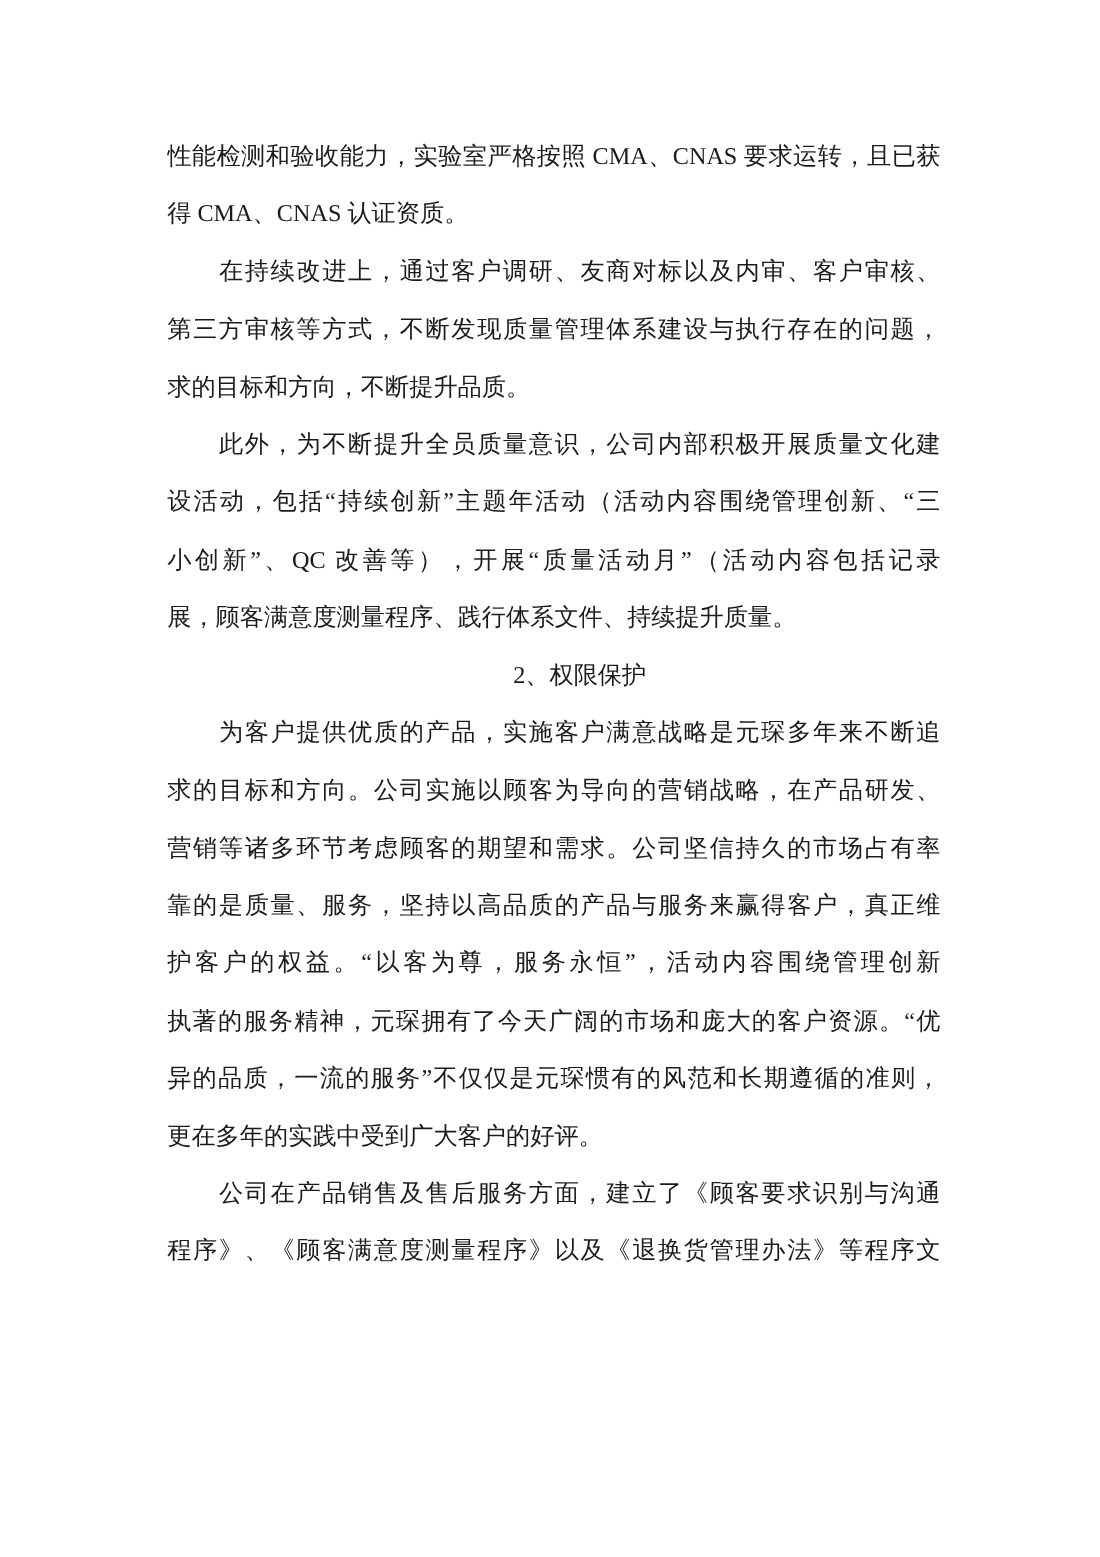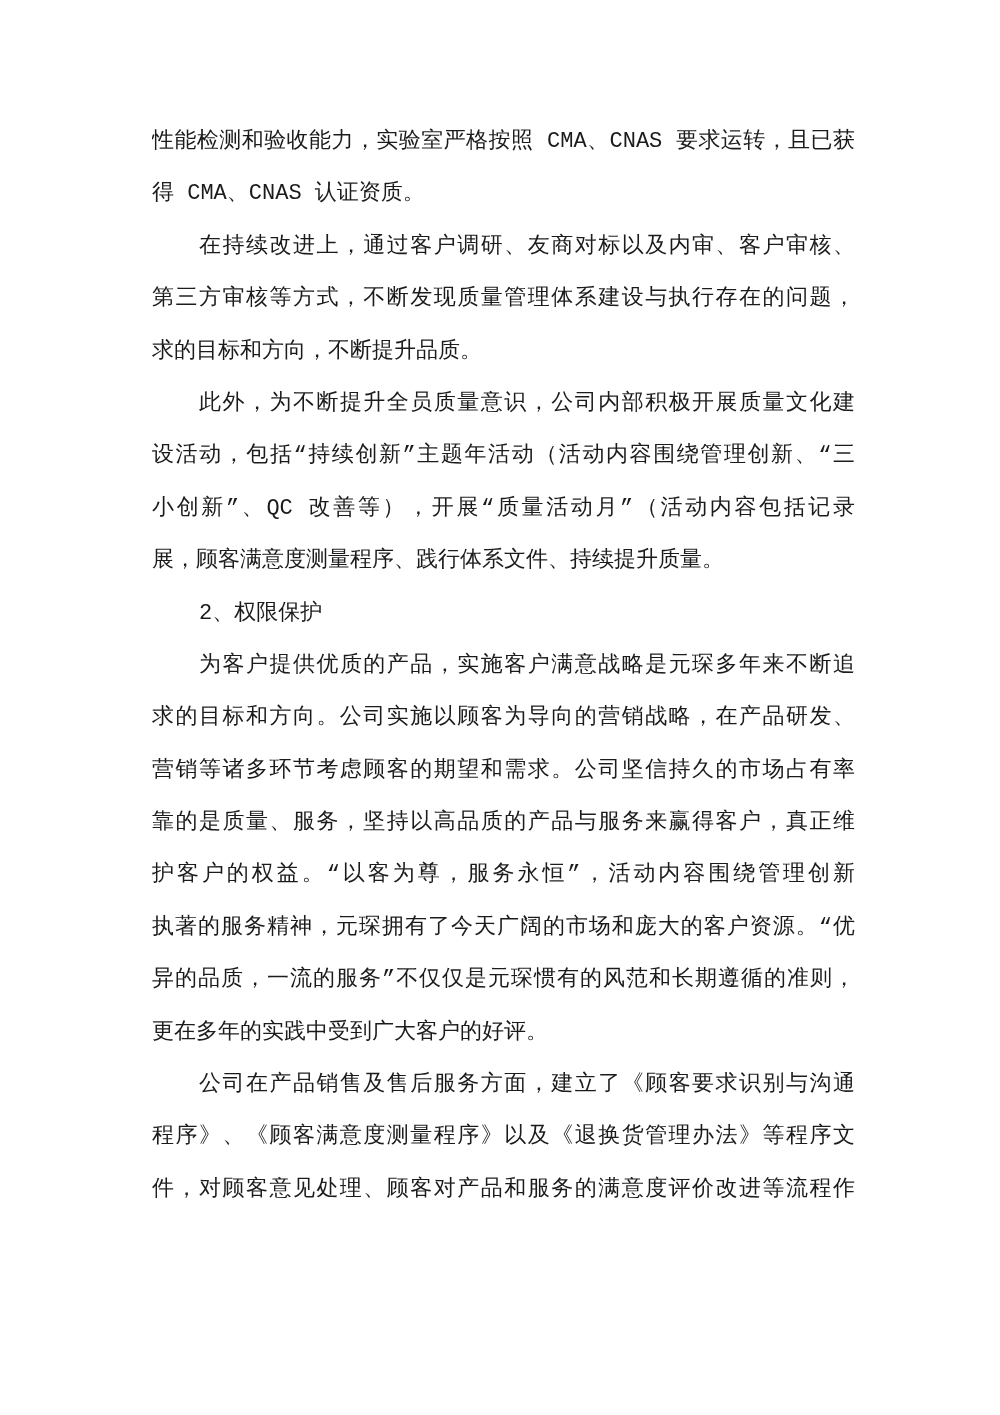--- a/index.html
+++ b/index.html
@@ -14,35 +14,36 @@
     background: #ffffff;
     overflow: hidden;
   }
   .textblock {
     position: absolute;
     left: 152px;
     top: 116px;
     width: 703px;
   }
   .line {
-    font-family: Liberation Mono, monospace;
+    font-family: Liberation Serif, serif;
     font-size: 22px;
     line-height: 52.4px;
     height: 52.4px;
     color: #1b1b1b;
     text-align: left;
     overflow: hidden;
     white-space: normal;
   }
   .line.fill {
     text-align: justify;
     text-align-last: justify;
   }
   .line.indent {
     text-indent: 47px;
+    text-align: center;
   }
 </style>
 </head>
 <body>
 
 <div class="page">
   <div class="textblock" id="textblock">
       <div class="line fill">性能检测和验收能力，实验室严格按照 CMA、CNAS 要求运转，且已获</div>
       <div class="line">得 CMA、CNAS 认证资质。</div>
       <div class="line indent fill">在持续改进上，通过客户调研、友商对标以及内审、客户审核、</div>
@@ -56,15 +57,14 @@
       <div class="line indent fill">为客户提供优质的产品，实施客户满意战略是元琛多年来不断追</div>
       <div class="line fill">求的目标和方向。公司实施以顾客为导向的营销战略，在产品研发、</div>
       <div class="line fill">营销等诸多环节考虑顾客的期望和需求。公司坚信持久的市场占有率</div>
       <div class="line fill">靠的是质量、服务，坚持以高品质的产品与服务来赢得客户，真正维</div>
       <div class="line fill">护客户的权益。“以客为尊，服务永恒”，活动内容围绕管理创新</div>
       <div class="line fill">执著的服务精神，元琛拥有了今天广阔的市场和庞大的客户资源。“优</div>
       <div class="line fill">异的品质，一流的服务”不仅仅是元琛惯有的风范和长期遵循的准则，</div>
       <div class="line">更在多年的实践中受到广大客户的好评。</div>
       <div class="line indent fill">公司在产品销售及售后服务方面，建立了《顾客要求识别与沟通</div>
       <div class="line fill">程序》、《顾客满意度测量程序》以及《退换货管理办法》等程序文</div>
-      <div class="line fill">件，对顾客意见处理、顾客对产品和服务的满意度评价改进等流程作</div>
     </div>
 </div>
 
 </body></html>

